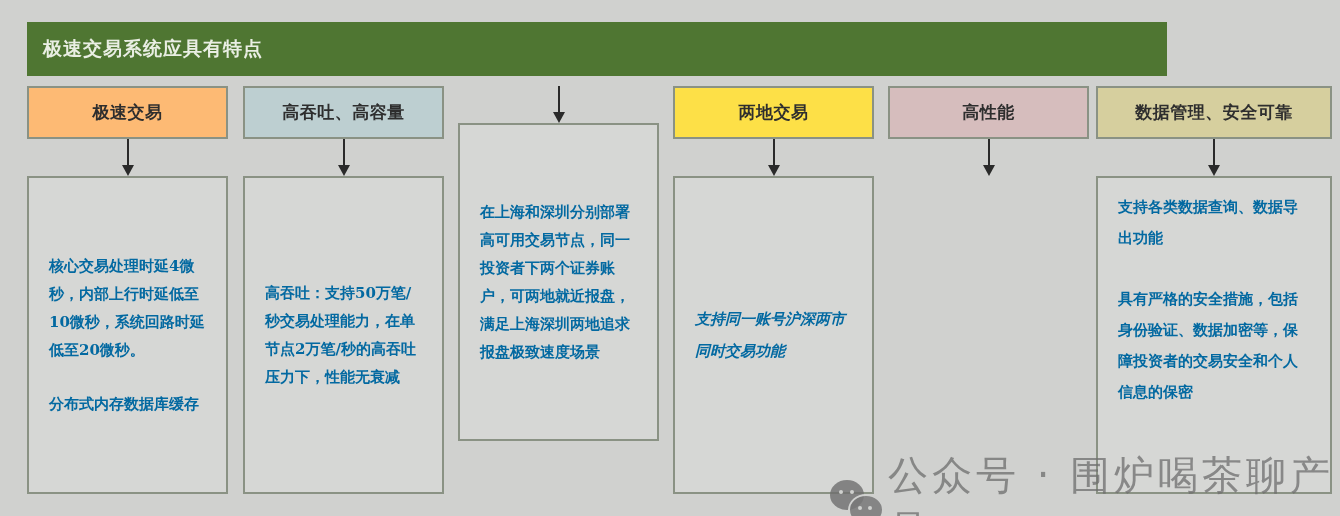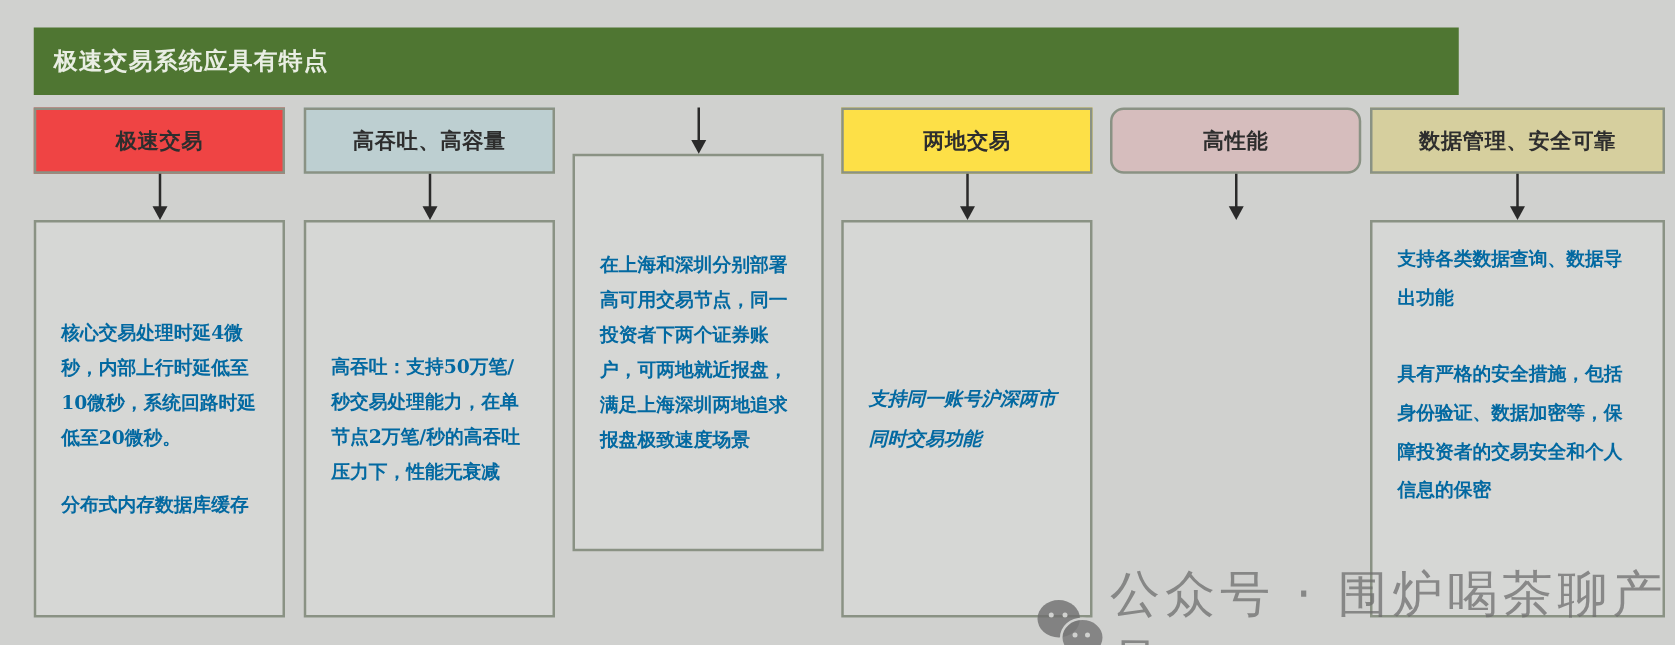--- a/index.html
+++ b/index.html
@@ -77,21 +77,21 @@
     .eye { position: absolute; width: 4px; height: 4px; border-radius: 50%; background: #d0d1cf; }
   </style>
 </head>
 <body>
 
 <div class="title-bar">
   <span class="title-text">极速交易系统应具有特点</span>
 </div>
 
 <div class="col" style="left:27px;">
-  <div class="head" style="background:#ef4444;">
+  <div class="head" style="background:#fdba74;">
     <span>极速交易</span>
   </div>
   <div class="arrow">
       <div class="line"></div>
       <div class="tip"></div>
     </div>
   <div class="body-box">
     <p class="para">核心交易处理时延4微秒，内部上行时延低至10微秒，系统回路时延低至20微秒。</p>
     <p class="para">分布式内存数据库缓存</p>
   </div>
@@ -127,21 +127,21 @@
   <div class="arrow">
       <div class="line"></div>
       <div class="tip"></div>
     </div>
   <div class="body-box">
     <p class="para" style="line-height:32px;font-style:italic;">支持同一账号沪深两市同时交易功能</p>
   </div>
 </div>
 
 <div class="col" style="left:888px;">
-  <div class="head" style="background:#d6bdbd;border-radius:11px;">
+  <div class="head" style="background:#d6bdbd;">
     <span>高性能</span>
   </div>
   <div class="arrow">
       <div class="line"></div>
       <div class="tip"></div>
     </div>
 </div>
 
 <div class="col" style="left:1056px; width:236px;padding-left:40px;">
   <div class="head" style="background:#d6cf9e;">

